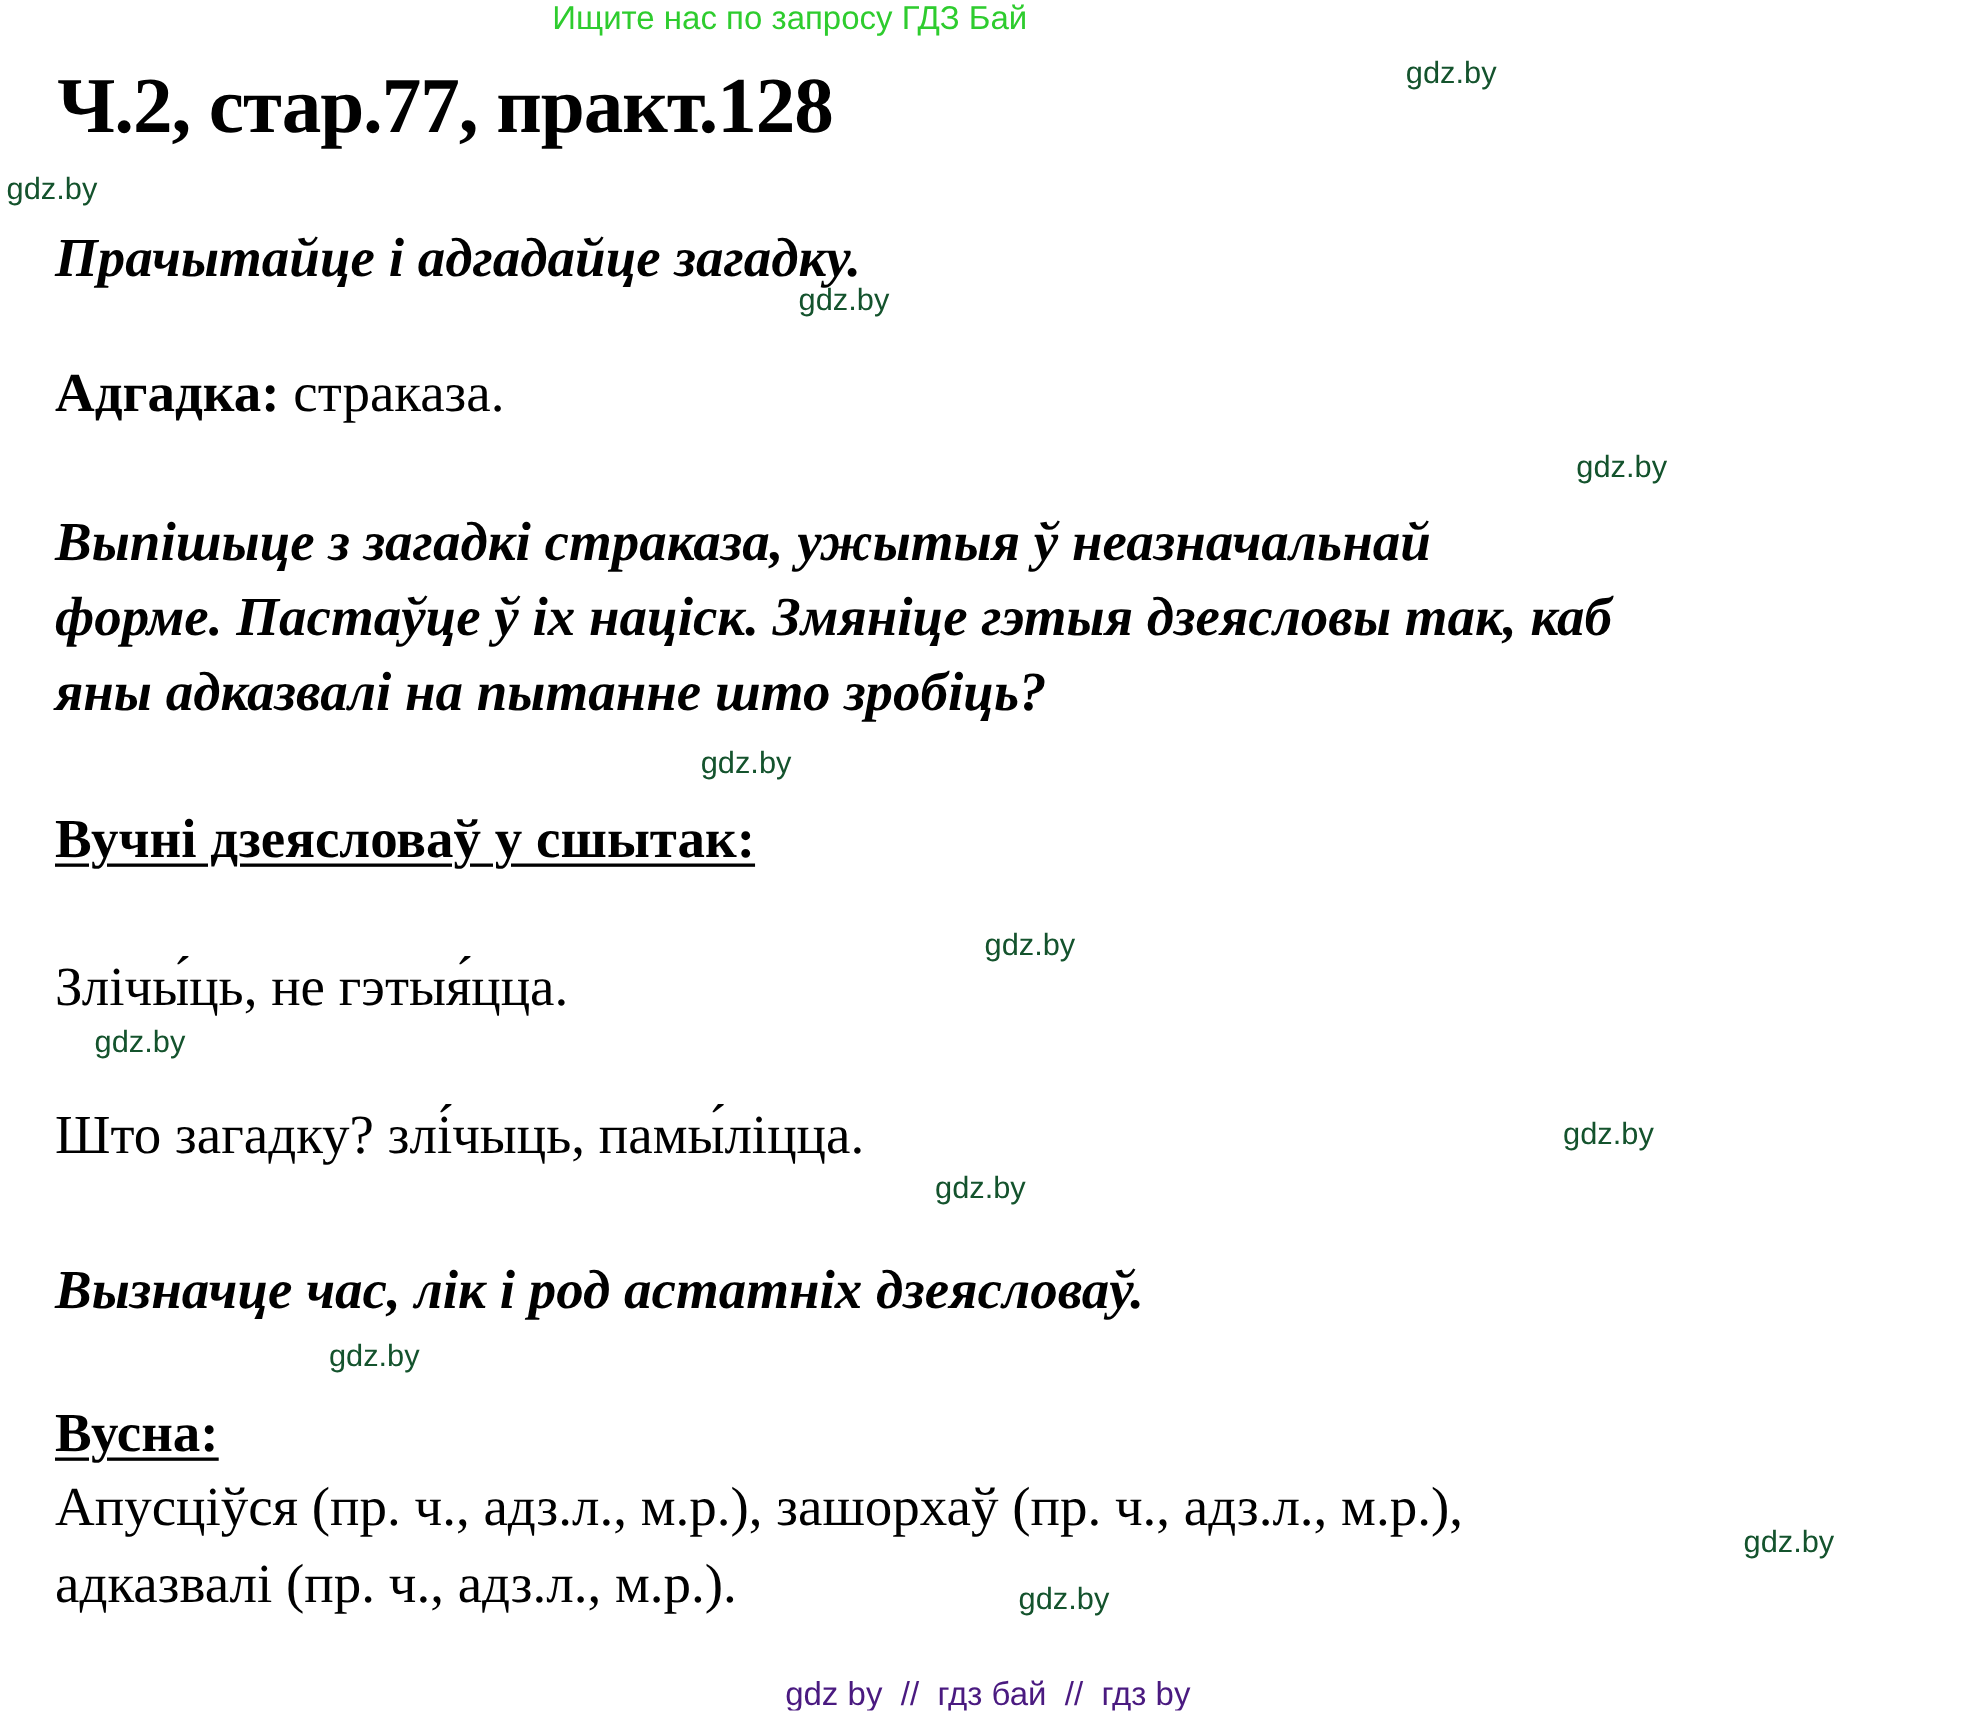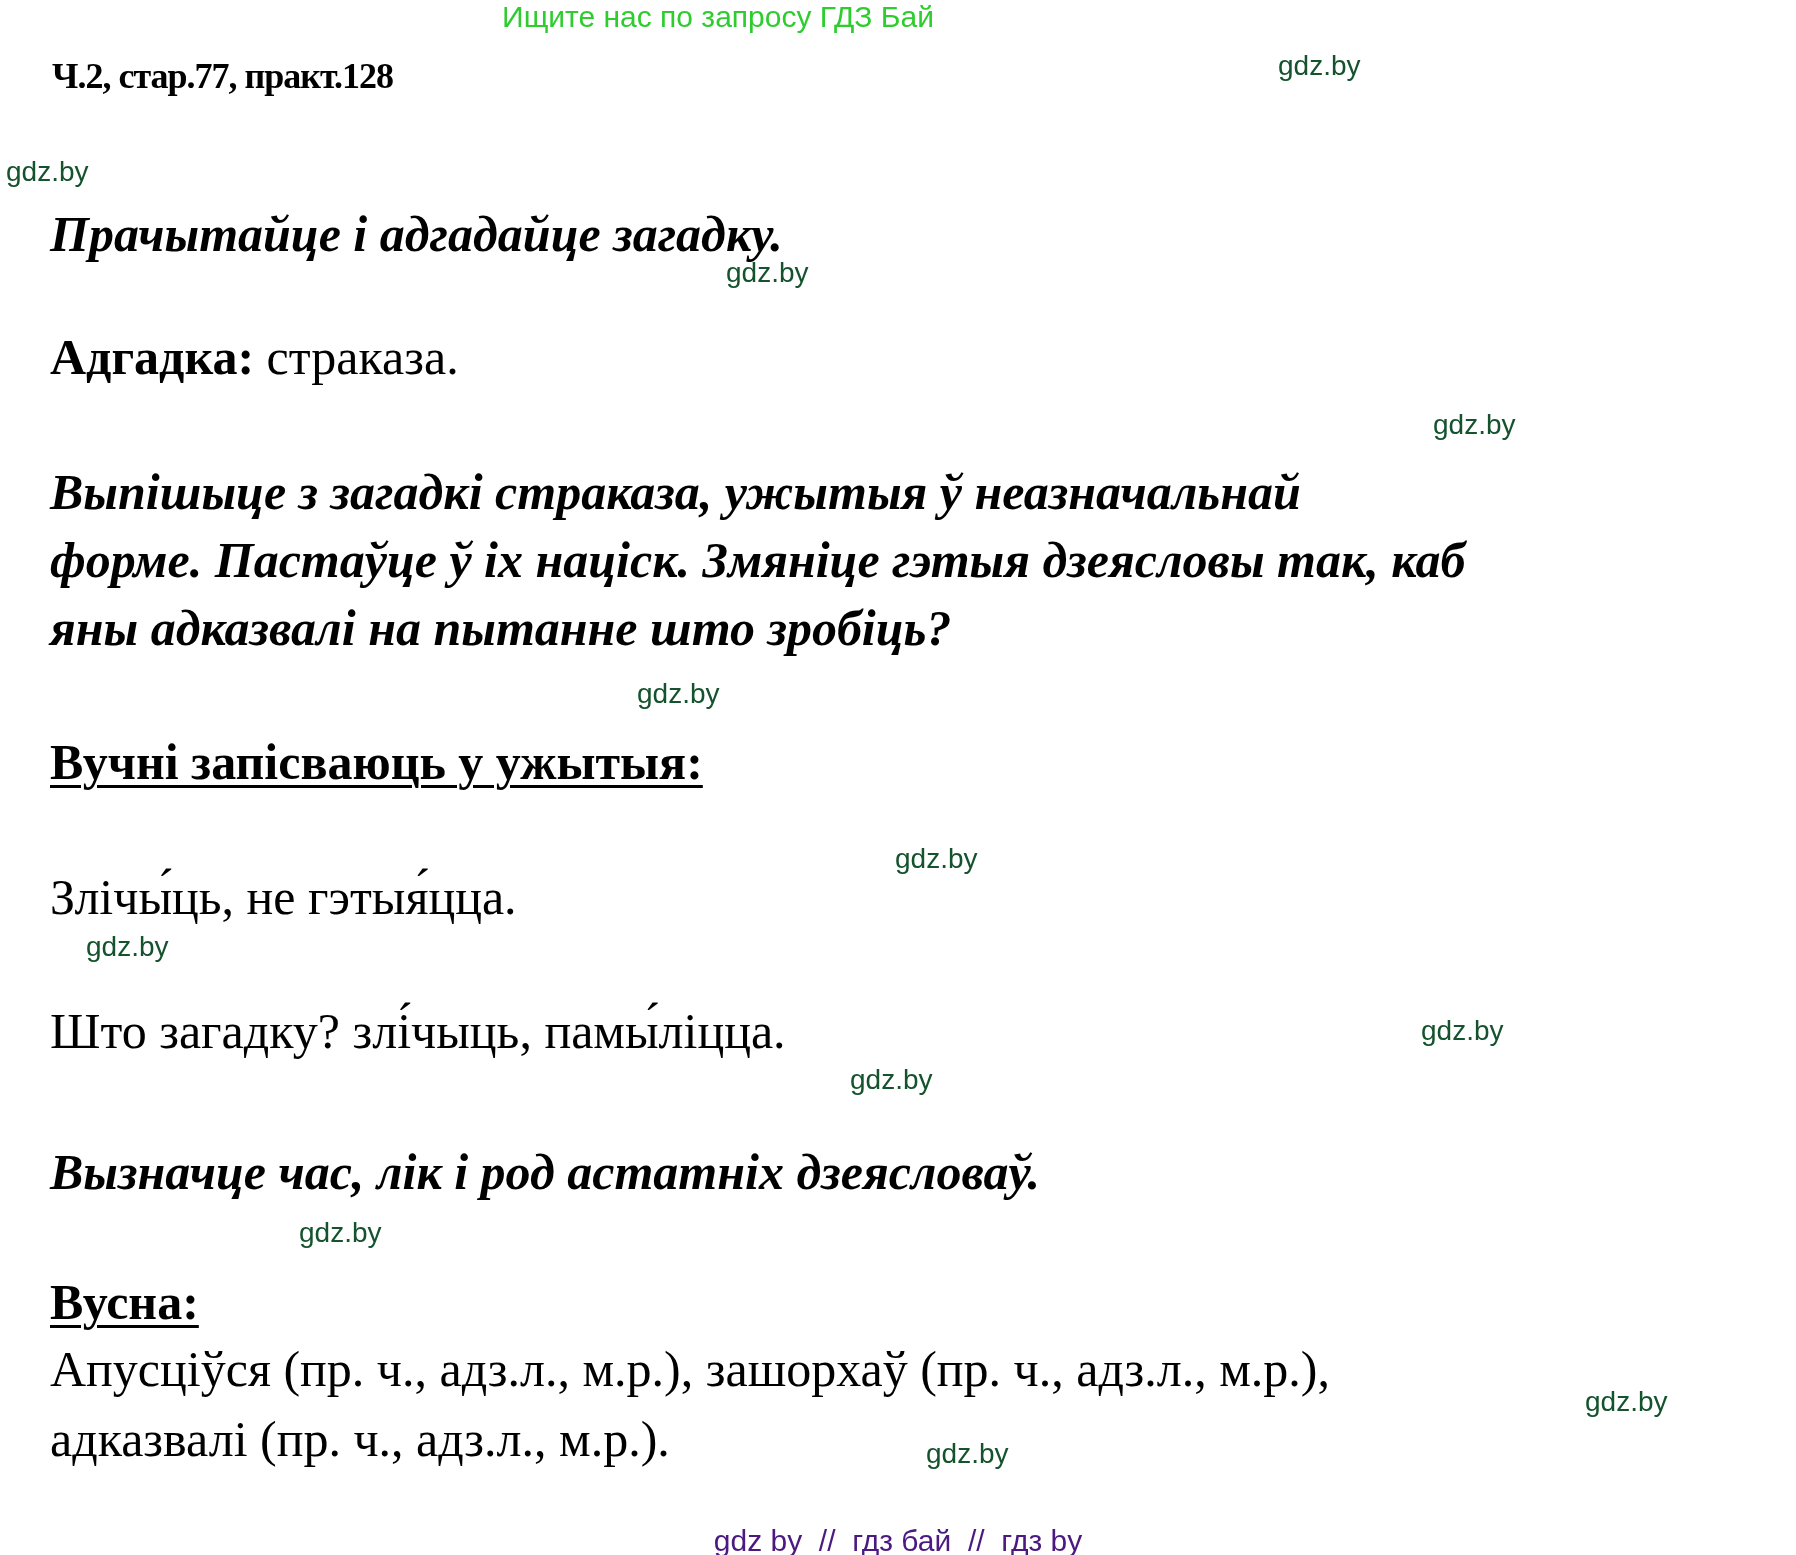--- a/index.html
+++ b/index.html
@@ -1,19 +1,19 @@
 <!DOCTYPE html>
 <html><head>
 <meta charset="utf-8">
 <style>
   html,body{margin:0;padding:0;background:#fff;}
   body{width:1796px;height:1555px;position:relative;overflow:hidden;font-family:"Liberation Serif",serif;color:#000;}
   .abs{position:absolute;white-space:nowrap;}
   .hdr{font-family:"Liberation Sans",sans-serif;font-size:30px;color:#2ecc2e;top:0;left:0;width:1436px;text-align:center;line-height:34px;}
-  .title{font-weight:bold;font-size:36px;left:52px;top:55px;letter-spacing:-1px;}
+  .title{font-weight:bold;font-size:72px;left:52px;top:55px;letter-spacing:-1px;}
   .task{font-weight:bold;font-style:italic;font-size:50px;left:50px;line-height:68px;}
   .plain{font-size:50px;left:50px;}
   .bold{font-weight:bold;}
   .ul{text-decoration:underline;text-decoration-thickness:3px;text-underline-offset:6px;}
   .wm{font-family:Liberation Sans, sans-serif;font-size:28px;color:#14532d;}
   .footer{font-family:"Liberation Sans",sans-serif;font-size:30px;color:#4a1a80;top:1524px;left:0;width:1796px;text-align:center;}
 </style>
 </head>
 <body>
 
@@ -24,21 +24,21 @@
 <div class="abs task" style="top:200px">Прачытайце і адгадайце загадку.</div>
 
 <div class="abs plain" style="top:328px">
   <span class="bold">Адгадка:</span><span> страказа.</span>
 </div>
 
 <div class="abs task" style="top:458px">Выпішыце з загадкі страказа, ужытыя ў неазначальнай</div>
 <div class="abs task" style="top:526px">форме. Пастаўце ў іх націск. Змяніце гэтыя дзеясловы так, каб</div>
 <div class="abs task" style="top:594px">яны адказвалі на пытанне што зробіць?</div>
 
-<div class="abs plain bold ul" style="top:733px">Вучні запісваюць у ужытыя:</div>
+<div class="abs plain bold ul" style="top:733px">Вучні дзеясловаў у сшытак:</div>
 
 <div class="abs plain" style="top:868px">Злічы́ць, не гэтыя́цца.</div>
 <div class="abs plain" style="top:1002px">Што загадку? злі́чыць, памы́ліцца.</div>
 
 <div class="abs task" style="top:1138px">Вызначце час, лік і род астатніх дзеясловаў.</div>
 
 <div class="abs plain bold ul" style="top:1273px">Вусна:</div>
 <div class="abs plain" style="top:1340px">Апусціўся (пр. ч., адз.л., м.р.), зашорхаў (пр. ч., адз.л., м.р.),</div>
 <div class="abs plain" style="top:1410px">адказвалі (пр. ч., адз.л., м.р.).</div>
 

